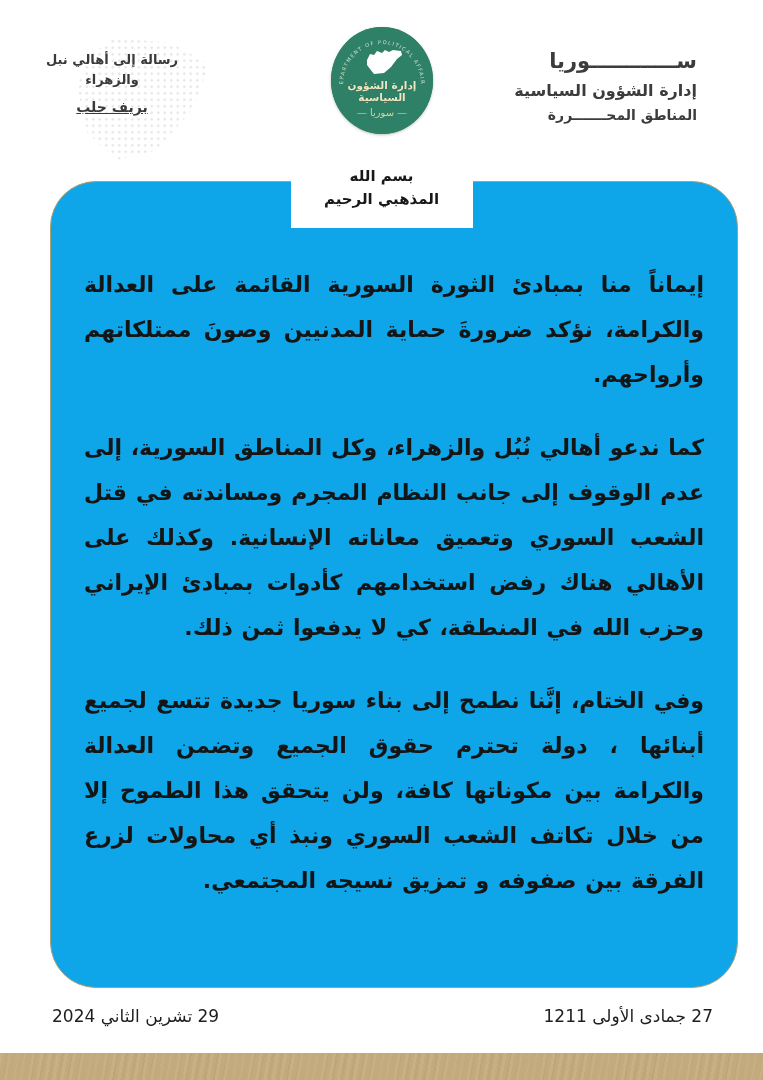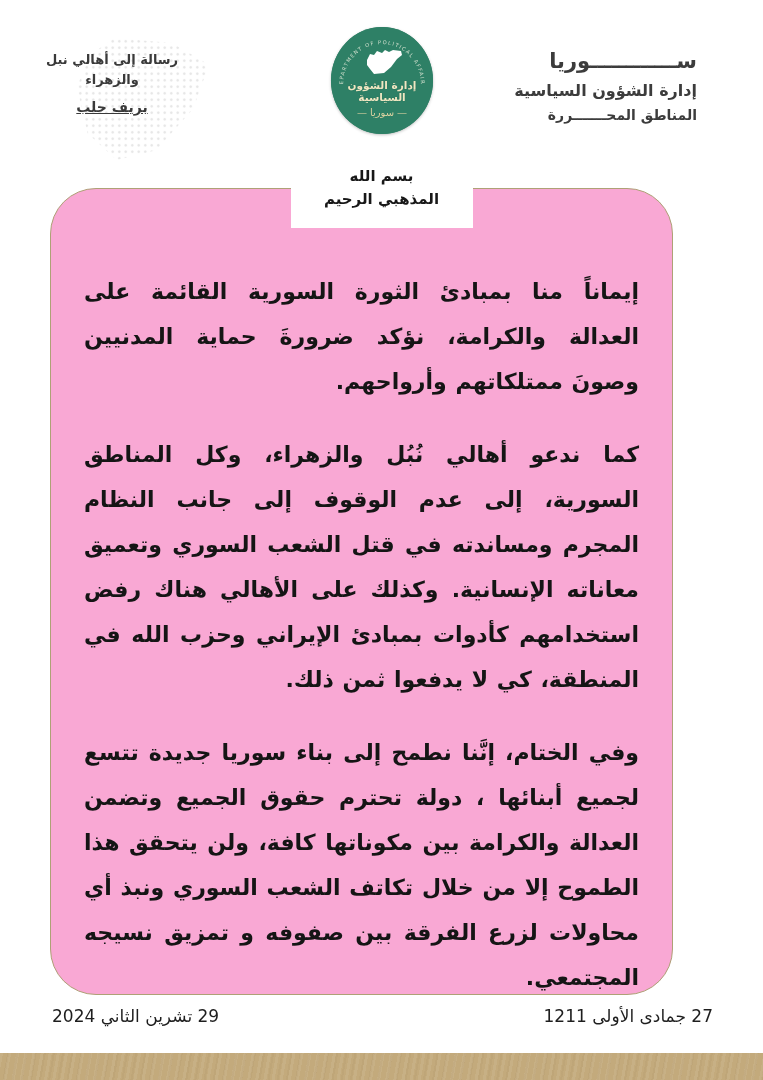--- a/index.html
+++ b/index.html
@@ -107,28 +107,28 @@
     font-size: 15px;
     font-weight: bold;
     color: #181818;
     line-height: 1.55;
   }
 
   
   .frame {
     position: absolute;
     left: 50px;
-    top: 188px;
-    width: 623px;
+    top: 181px;
+    width: 688px;
     height: 807px;
     border: 1.6px solid #aea176;
     border-radius: 46px;
     box-sizing: border-box;
     z-index: 1;
-    background: #f9a8d4;
+    background: #0ea5e9;
   }
   .body-text {
     position: absolute;
     top: 80px;
     right: 33px;
     left: 33px;
     direction: rtl;
     text-align: justify;
     color: #151515;
   }

